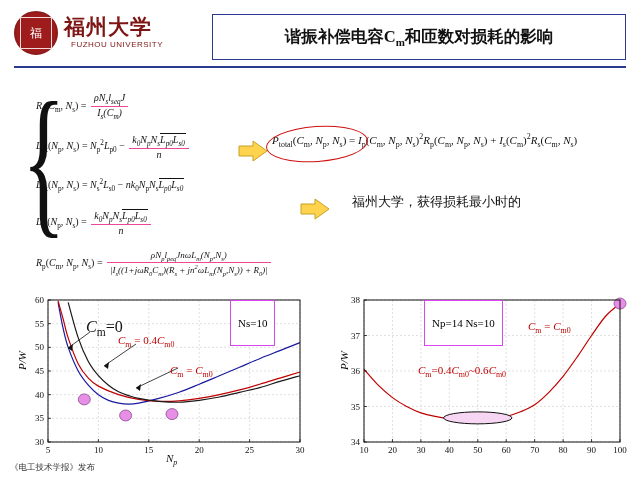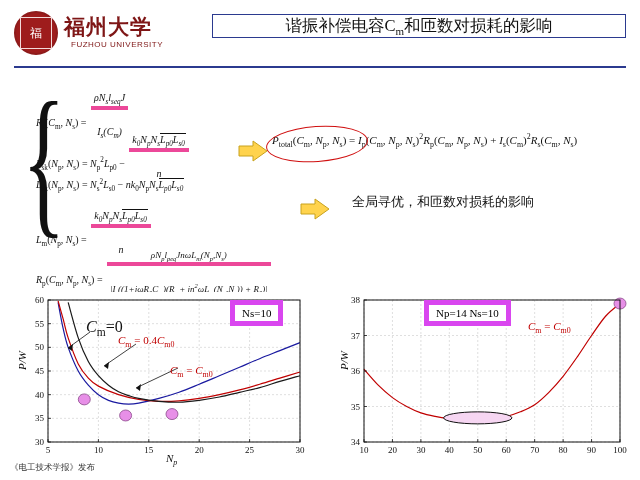--- a/index.html
+++ b/index.html
@@ -51,24 +51,25 @@
   }
   .logo-en {
     font-size: 8px; color: #7e1515; letter-spacing: 0.5px;
     margin-top: 3px;
     font-family: "Liberation Sans", sans-serif;
     margin-left: 7px;
   }
 
   .title-box {
     position: absolute; left: 212px; top: 14px;
-    width: 414px; height: 24px;
+    width: 414px; height: 46px;
     border: 1px solid #2b3a8f;
     display: flex; align-items: center; justify-content: center;
     box-sizing: border-box;
+    font-weight: bold;
   }
   .title-box .t {
     font-size: 16.5px; color: #111111;
     font-family: "Liberation Serif", serif;
     white-space: nowrap;
   }
   .title-box .t sub {
     font-size: 11px;
   }
   .header-rule {
@@ -98,21 +99,21 @@
     color: #111;
     white-space: nowrap;
   }
   .frac {
     display: inline-block;
     vertical-align: middle;
     text-align: center;
     margin: 0 2px;
   }
   .frac .num { display: block; padding: 0 3px; font-style: italic; }
-  .frac .den { display: block; border-top: 4px solid #ec4899; padding: 16px 3px; font-style: italic; }
+  .frac .den { display: block; border-top: 1px solid #ec4899; padding: 0 3px; font-style: italic; }
   .sqrt {
     border-top: 1px solid #111;
     padding: 0 1px 0 0;
     font-style: italic;
   }
   i.v { font-style: italic; }
   sub { font-size: 0.72em; }
   sup { font-size: 0.72em; }
 
   
@@ -146,24 +147,24 @@
 
   
   .chart {
     position: absolute;
     background: #ffffff;
   }
   .chart svg { display: block; }
 
   .label-box {
     position: absolute;
-    border: 5px solid #d946ef;
+    border: 1px solid #d946ef;
     background: #ffffff;
     font-size: 11px;
-    padding: 2px 7px;
+    padding: 16px 7px;
     font-family: "Liberation Serif", serif;
     white-space: nowrap;
   }
   .ann {
     position: absolute;
     font-size: 11px;
     color: #c00000;
     font-family: "Liberation Serif", serif;
     white-space: nowrap;
   }
@@ -237,21 +238,21 @@
   <div class="total-eq">
     <i class="v">P</i><sub>total</sub>(<i class="v">C</i><sub>m</sub>,&nbsp;<i class="v">N</i><sub>p</sub>,&nbsp;<i class="v">N</i><sub>s</sub>) = <i class="v">I</i><sub>p</sub>(<i class="v">C</i><sub>m</sub>,&nbsp;<i class="v">N</i><sub>p</sub>,&nbsp;<i class="v">N</i><sub>s</sub>)<sup>2</sup><i class="v">R</i><sub>p</sub>(<i class="v">C</i><sub>m</sub>,&nbsp;<i class="v">N</i><sub>p</sub>,&nbsp;<i class="v">N</i><sub>s</sub>) + <i class="v">I</i><sub>s</sub>(<i class="v">C</i><sub>m</sub>)<sup>2</sup><i class="v">R</i><sub>s</sub>(<i class="v">C</i><sub>m</sub>,&nbsp;<i class="v">N</i><sub>s</sub>)
   </div>
   <div class="ellipse-red"></div>
 
   <svg class="arrow-2" viewBox="0 0 30 22">
     <polygon points="1,6 15,6 15,1 29,11 15,21 15,16 1,16" fill="#ffd34d" stroke="#c8a21e" stroke-width="1"></polygon>
   </svg>
 
   <div class="opt-text">
-    <div>全局寻优，和匝数对损耗的影响</div>
+    <div>福州大学，获得损耗最小时的</div>
   </div>
 
   <div class="chart" id="chartLeft" style="left:18px; top:292px;">
     <svg width="292" height="172" viewBox="0 0 292 172">
       <g id="L-grid">
           <line x1="30" y1="8" x2="30" y2="150" stroke="#bfbfbf" stroke-width="0.5" stroke-dasharray="2,2"></line>
           <line x1="80.4" y1="8" x2="80.4" y2="150" stroke="#bfbfbf" stroke-width="0.5" stroke-dasharray="2,2"></line>
           <line x1="130.8" y1="8" x2="130.8" y2="150" stroke="#bfbfbf" stroke-width="0.5" stroke-dasharray="2,2"></line>
           <line x1="181.2" y1="8" x2="181.2" y2="150" stroke="#bfbfbf" stroke-width="0.5" stroke-dasharray="2,2"></line>
           <line x1="231.60000000000002" y1="8" x2="231.60000000000002" y2="150" stroke="#bfbfbf" stroke-width="0.5" stroke-dasharray="2,2"></line>
@@ -382,16 +383,17 @@
           <text x="22" y="153" text-anchor="end" font-size="9" font-family="Liberation Serif, serif" fill="#111">34</text>
           <text x="22" y="117.5" text-anchor="end" font-size="9" font-family="Liberation Serif, serif" fill="#111">35</text>
           <text x="22" y="82" text-anchor="end" font-size="9" font-family="Liberation Serif, serif" fill="#111">36</text>
           <text x="22" y="46.5" text-anchor="end" font-size="9" font-family="Liberation Serif, serif" fill="#111">37</text>
           <text x="22" y="11" text-anchor="end" font-size="9" font-family="Liberation Serif, serif" fill="#111">38</text>
         </g>
     </svg>
   </div>
   <div class="label-box" style="left:424px; top:300px;">Np=14  Ns=10</div>
   <div class="ann" style="left:528px; top:320px; font-size:11px;"><i class="v">C</i><sub>m</sub> = <i class="v">C</i><sub>m0</sub></div>
+  <div class="ann" style="left:418px; top:364px; font-size:11px;"><i class="v">C</i><sub>m</sub>=0.4<i class="v">C</i><sub>m0</sub>~0.6<i class="v">C</i><sub>m0</sub></div>
   <div class="axis-name" style="left:338px; top:370px; transform:rotate(-90deg); transform-origin:left top;"><i class="v">P</i>/W</div>
 
   <div class="footer">《电工技术学报》发布</div>
 </div>
 
 </body></html>

